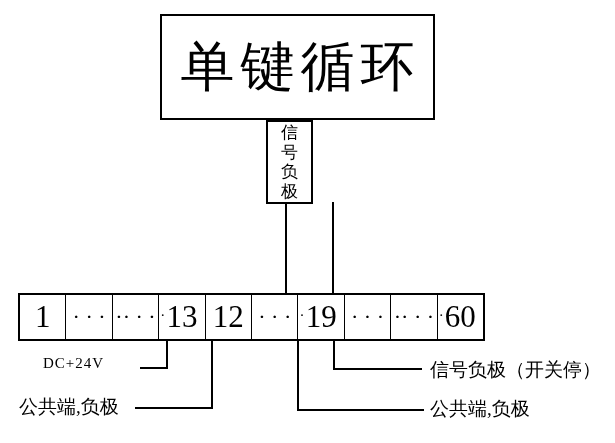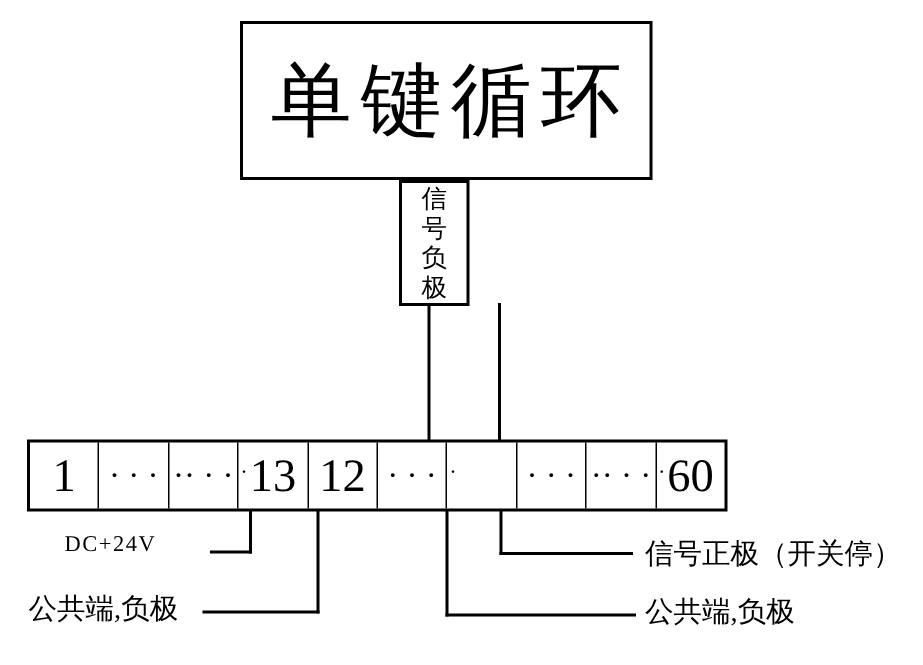--- a/index.html
+++ b/index.html
@@ -117,20 +117,21 @@
     <div class="cell">
         <span class="prefix"></span>
         <span>12</span>
       </div>
     <div class="cell dots">
         <span class="prefix"></span>
         <span>· · ·</span>
       </div>
     <div class="cell">
         <span class="prefix">·</span>
+        <span>19</span>
       </div>
     <div class="cell dots">
         <span class="prefix"></span>
         <span>· · ·</span>
       </div>
     <div class="cell dots">
         <span class="prefix"></span>
         <span>·· · ·</span>
       </div>
     <div class="cell">
@@ -146,16 +147,16 @@
   <div class="wire" style="left:135px; top:407px; width:78px; height:2px;"></div>
 
   <div class="wire" style="left:297px; top:340px; width:2px; height:71px;"></div>
   <div class="wire" style="left:297px; top:409px; width:127px; height:2px;"></div>
 
   <div class="wire" style="left:333px; top:340px; width:2px; height:30px;"></div>
   <div class="wire" style="left:333px; top:368px; width:89px; height:2px;"></div>
 
   <div class="ann dc">DC+24V</div>
   <div class="ann cnl">公共端,负极</div>
-  <div class="ann skc">信号正极（开关停）</div>
+  <div class="ann skc">信号负极（开关停）</div>
   <div class="ann cnr">公共端,负极</div>
 
 </div>
 
 </body></html>

